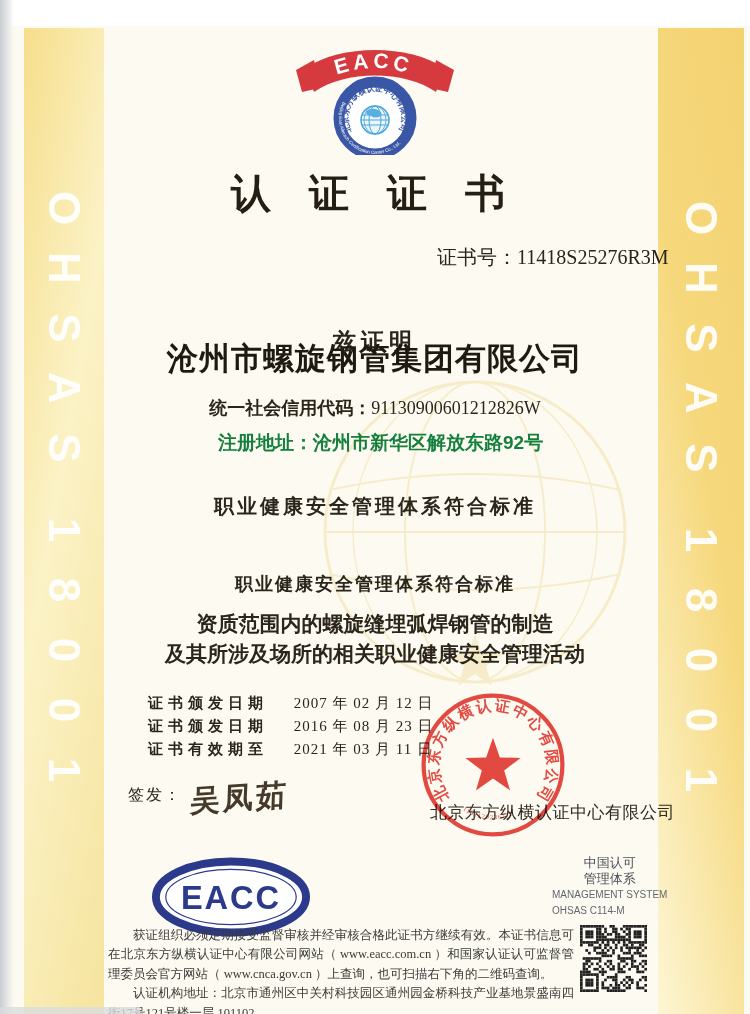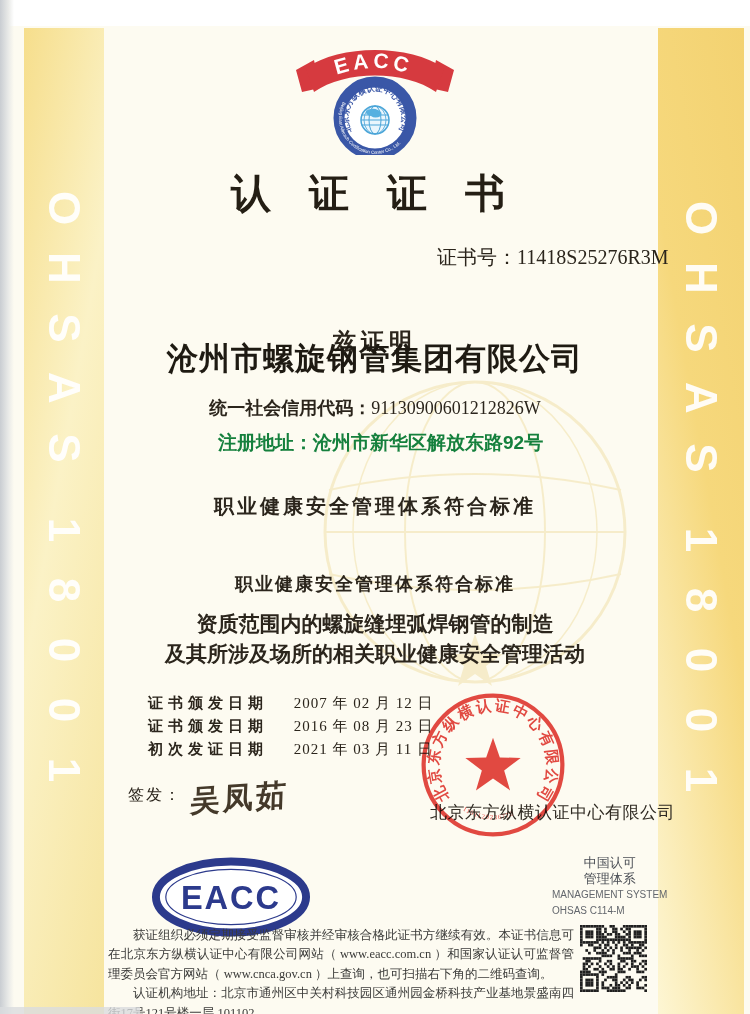--- a/index.html
+++ b/index.html
@@ -166,21 +166,21 @@
     <div class="abs dates">
       <div class="date-row">
         <span class="date-label">证书颁发日期</span>
         <span class="date-value">2007 年 02 月 12 日</span>
       </div>
       <div class="date-row">
         <span class="date-label">证书颁发日期</span>
         <span class="date-value">2016 年 08 月 23 日</span>
       </div>
       <div class="date-row">
-        <span class="date-label">初次发证日期</span>
+        <span class="date-label">证书有效期至</span>
         <span class="date-value">2021 年 03 月 11 日</span>
       </div>
     </div>
 
     <div class="abs sign-row">
       <span class="sign-label">签发：</span><span class="signature">吴凤茹</span>
     </div>
 
     <div class="abs seal">
       <svg viewBox="0 0 160 160" width="150" height="150">

